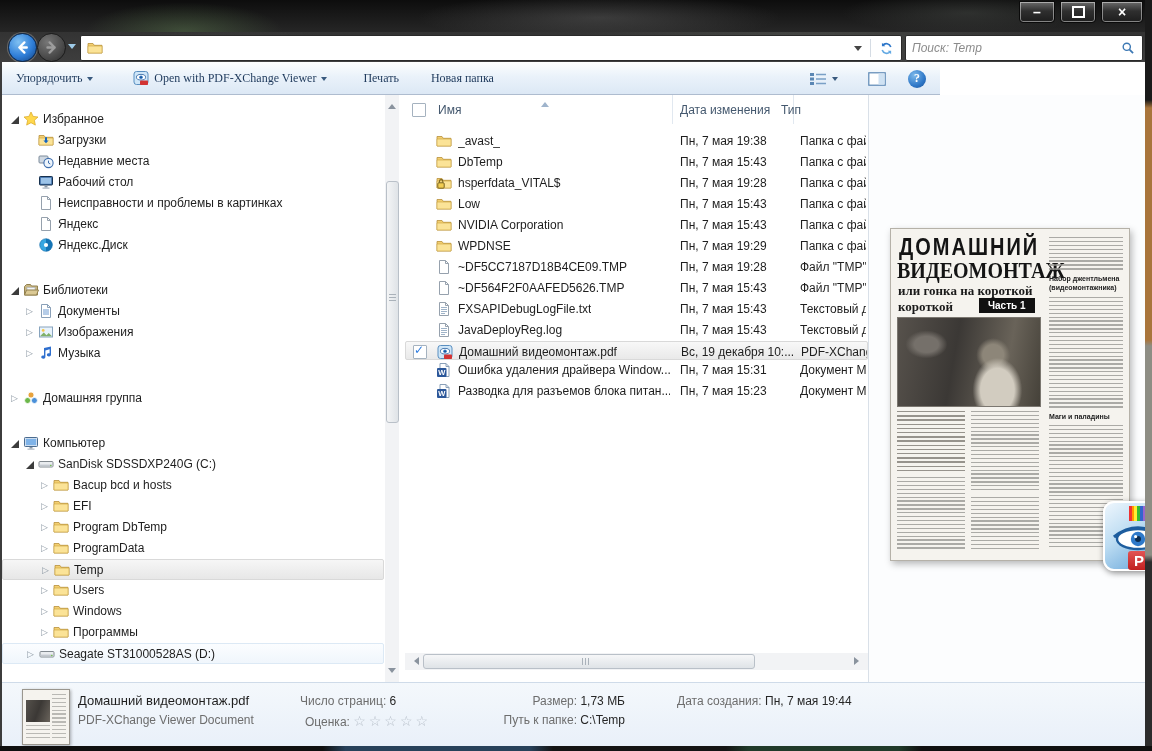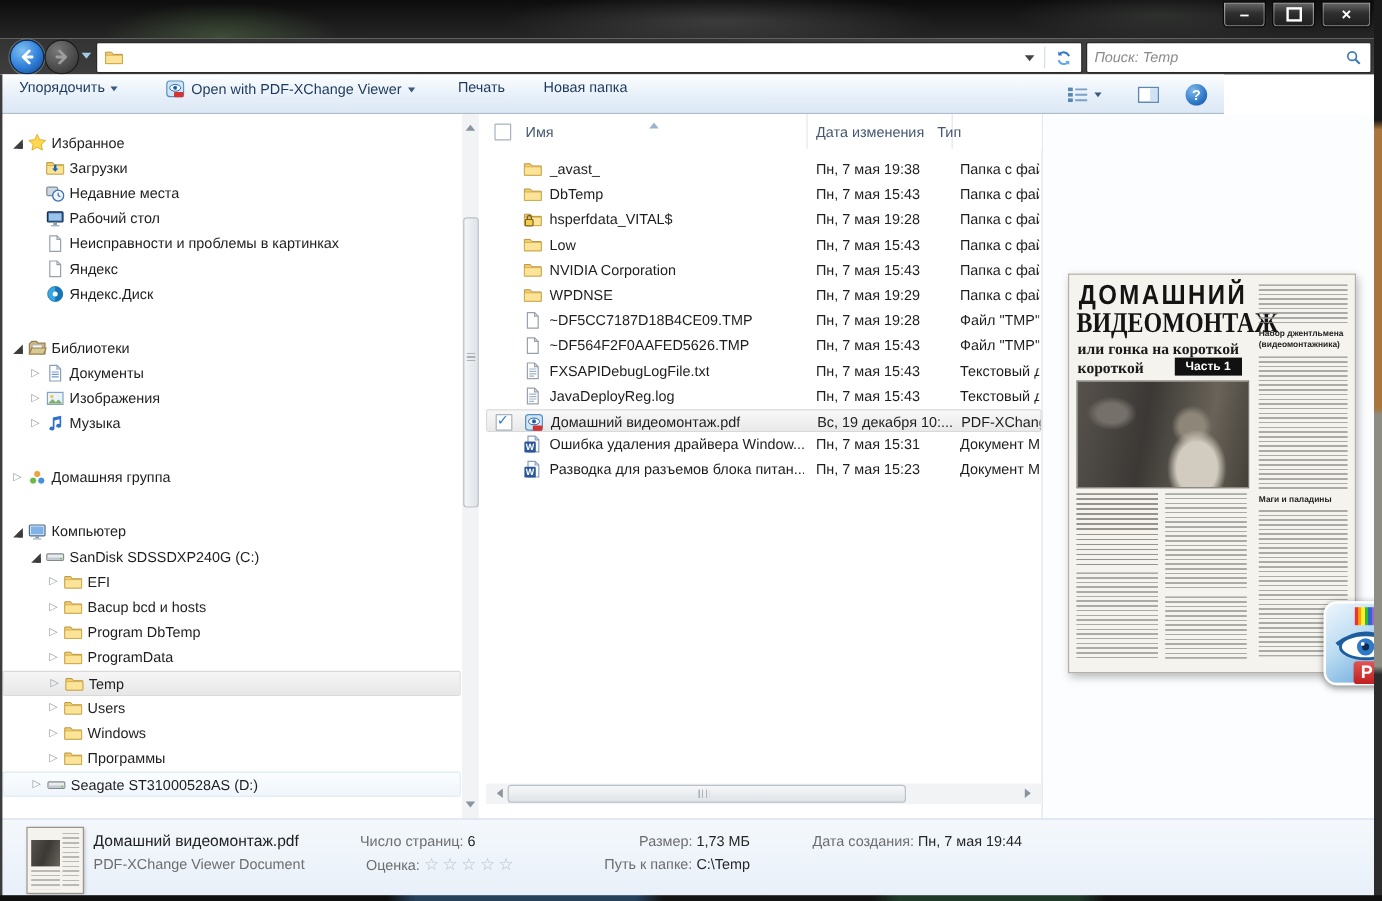--- a/index.html
+++ b/index.html
@@ -46,23 +46,23 @@
   .addr-sep{width:1px;height:18px;background:#d5dce4;}
   .refresh{width:30px;height:22px;display:flex;align-items:center;justify-content:center;}
   .refresh svg{width:15px;height:15px;}
   .searchbox{position:absolute;left:905px;top:35px;width:236px;height:24px;background:#fff;
     border:1px solid #2a2a2a;border-radius:2px;display:flex;align-items:center;}
   .searchbox input{flex:1;border:0;outline:0;font-size:12px;font-style:italic;color:#555;padding:0 6px;
     font-family:"Liberation Sans","DejaVu Sans",sans-serif;background:transparent;}
   .searchbox input::placeholder{color:#8b8b8b;font-style:italic;}
   .searchbox svg{width:14px;height:14px;margin-right:7px;}
   
-  .toolbar{position:absolute;left:0;top:62px;width:1020px;height:33px;
+  .toolbar{position:absolute;left:0;top:62px;width:940px;height:33px;
     background:linear-gradient(#fdfefe,#eaf2fa 45%,#dce8f5);border-bottom:1px solid #aebccf;box-sizing:border-box;
-    display:flex;align-items:flex-start;font-size:12px;color:#1e395b;}
+    display:flex;align-items:center;font-size:12px;color:#1e395b;font-family:Liberation Serif, serif;}
   .tb-item{display:flex;align-items:center;gap:5px;padding:4px 8px;white-space:nowrap;}
   .tb-arrow{width:0;height:0;border:3.5px solid transparent;border-top:4.5px solid #3a5a7e;margin-top:4px;}
   .tb-right{position:absolute;right:14px;top:0;height:33px;display:flex;align-items:center;gap:14px;}
   .help-circle{width:18px;height:18px;border-radius:50%;background:radial-gradient(circle at 35% 30%,#7db9ea,#2f78c8 60%,#1a4f94);
     color:#fff;font-size:12px;font-weight:bold;display:flex;align-items:center;justify-content:center;}
   .ic16{width:16px;height:16px;display:inline-block;}
   .ic16 svg{width:16px;height:16px;display:block;}
   
   .main{position:absolute;left:0;top:95px;width:1152px;height:587px;background:#fff;}
   .vsplit{position:absolute;left:868px;top:0;width:1px;height:587px;background:#d9e0e8;}
@@ -427,31 +427,31 @@
           <span class="lab" style="left: 56px;">SanDisk SDSSDXP240G (C:)</span>
         </div>
         <div class="tree-row">
           <span class="exp exp-closed" style="left: 38px;"></span>
           <span class="ic" style="left: 51px;">
             <svg viewBox="0 0 16 16">
               <path d="M1 3.5h5l1.3 1.8H15V13H1z" fill="#f3cf71" stroke="#b8913c" stroke-width=".8"></path>
               <path d="M1 6h14v7H1z" fill="#fbe397" stroke="#c9a23a" stroke-width=".6"></path>
             </svg>
           </span>
-          <span class="lab" style="left: 71px;">EFI</span>
+          <span class="lab" style="left: 71px;">Bacup bcd и hosts</span>
         </div>
         <div class="tree-row">
           <span class="exp exp-closed" style="left: 38px;"></span>
           <span class="ic" style="left: 51px;">
             <svg viewBox="0 0 16 16">
               <path d="M1 3.5h5l1.3 1.8H15V13H1z" fill="#f3cf71" stroke="#b8913c" stroke-width=".8"></path>
               <path d="M1 6h14v7H1z" fill="#fbe397" stroke="#c9a23a" stroke-width=".6"></path>
             </svg>
           </span>
-          <span class="lab" style="left: 71px;">Bacup bcd и hosts</span>
+          <span class="lab" style="left: 71px;">EFI</span>
         </div>
         <div class="tree-row">
           <span class="exp exp-closed" style="left: 38px;"></span>
           <span class="ic" style="left: 51px;">
             <svg viewBox="0 0 16 16">
               <path d="M1 3.5h5l1.3 1.8H15V13H1z" fill="#f3cf71" stroke="#b8913c" stroke-width=".8"></path>
               <path d="M1 6h14v7H1z" fill="#fbe397" stroke="#c9a23a" stroke-width=".6"></path>
             </svg>
           </span>
           <span class="lab" style="left: 71px;">Program DbTemp</span>

